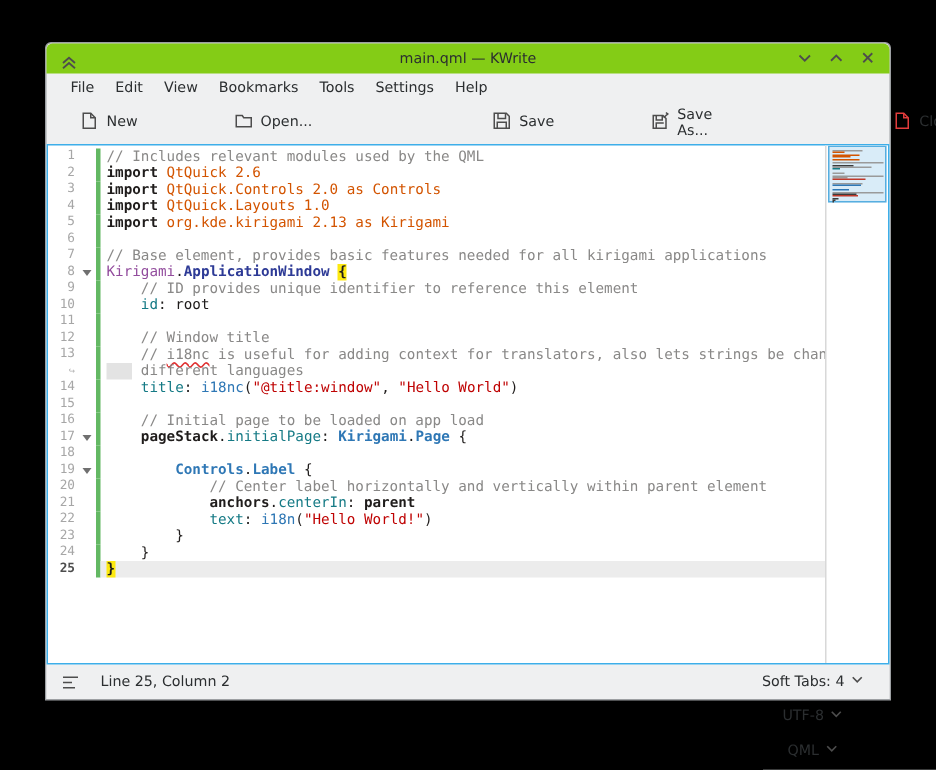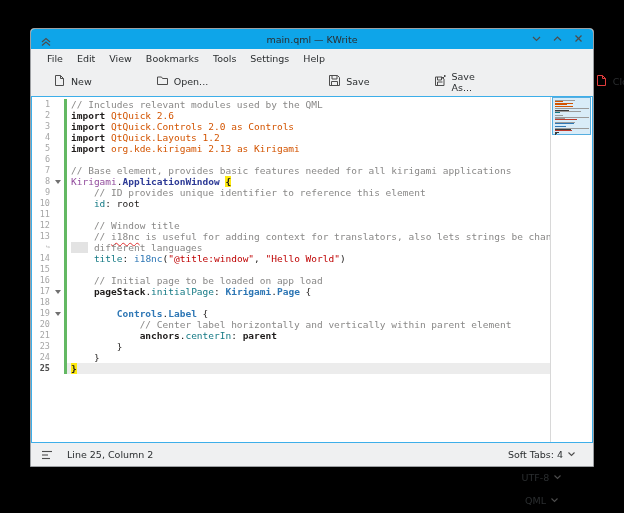--- a/index.html
+++ b/index.html
@@ -5,21 +5,21 @@
   * { margin:0; padding:0; box-sizing:border-box; }
   html,body { width:624px; height:513px; background:#000; overflow:hidden;
               font-family:"DejaVu Sans", "Liberation Sans", sans-serif; }
 
   .window { position:absolute; left:30px; top:28px; width:564px; height:439px;
             background:#eff0f1; border:1px solid #9da0a3; border-radius:4px 4px 0 0;
             display:flex; flex-direction:column; }
 
   
   .titlebar { height:20px; display:flex; align-items:center; position:relative;
-              background:#0ea5e9; border-radius:4px 4px 0 0; flex:0 0 auto; }
+              background:#84cc16; border-radius:4px 4px 0 0; flex:0 0 auto; }
   .tb-left { position:absolute; left:9px; top:4px; width:12px; height:12px; cursor:pointer; }
   .tb-title { flex:1; text-align:center; font-size:9.5px; color:#2b2e30; }
   .tb-btns { position:absolute; right:8px; top:3px; display:flex; gap:8px; }
   .tb-btn { width:13px; height:13px; display:flex; align-items:center; justify-content:center; }
 
   
   .menubar { height:18px; display:flex; align-items:center; padding-left:9px; flex:0 0 auto; }
   .menu-item { font-size:9.5px; color:#2b2e30; padding:2px 7px; cursor:default; }
 
   
@@ -193,21 +193,21 @@
         <div class="row">
           <div class="ln">3</div>
           <div class="fold"></div>
           <div class="bar mod"></div>
           <div class="ct"><span class="tk-kw">import</span><span class="tk-imp"> QtQuick.Controls 2.0 as Controls</span></div>
         </div>
         <div class="row">
           <div class="ln">4</div>
           <div class="fold"></div>
           <div class="bar mod"></div>
-          <div class="ct"><span class="tk-kw">import</span><span class="tk-imp"> QtQuick.Layouts 1.2</span></div>
+          <div class="ct"><span class="tk-kw">import</span><span class="tk-imp"> QtQuick.Layouts 1.0</span></div>
         </div>
         <div class="row">
           <div class="ln">5</div>
           <div class="fold"></div>
           <div class="bar mod"></div>
           <div class="ct"><span class="tk-kw">import</span><span class="tk-imp"> org.kde.kirigami 2.13 as Kirigami</span></div>
         </div>
         <div class="row">
           <div class="ln">6</div>
           <div class="fold"></div>
@@ -302,20 +302,26 @@
           <div class="ln">20</div>
           <div class="fold"></div>
           <div class="bar mod"></div>
           <div class="ct"><span class="tk-cm">            // Center label horizontally and vertically within parent element</span></div>
         </div>
         <div class="row">
           <div class="ln">21</div>
           <div class="fold"></div>
           <div class="bar mod"></div>
           <div class="ct"><span class="tk-nor">            </span><span class="tk-bold">anchors</span><span class="tk-nor">.</span><span class="tk-prop">centerIn</span><span class="tk-nor">: </span><span class="tk-bold">parent</span></div>
+        </div>
+        <div class="row">
+          <div class="ln">22</div>
+          <div class="fold"></div>
+          <div class="bar mod"></div>
+          <div class="ct"><span class="tk-nor">            </span><span class="tk-prop">text</span><span class="tk-nor">: </span><span class="tk-fn">i18n</span><span class="tk-nor">(</span><span class="tk-str">"Hello World!"</span><span class="tk-nor">)</span></div>
         </div>
         <div class="row">
           <div class="ln">23</div>
           <div class="fold"></div>
           <div class="bar mod"></div>
           <div class="ct"><span class="tk-nor">        }</span></div>
         </div>
         <div class="row">
           <div class="ln">24</div>
           <div class="fold"></div>

